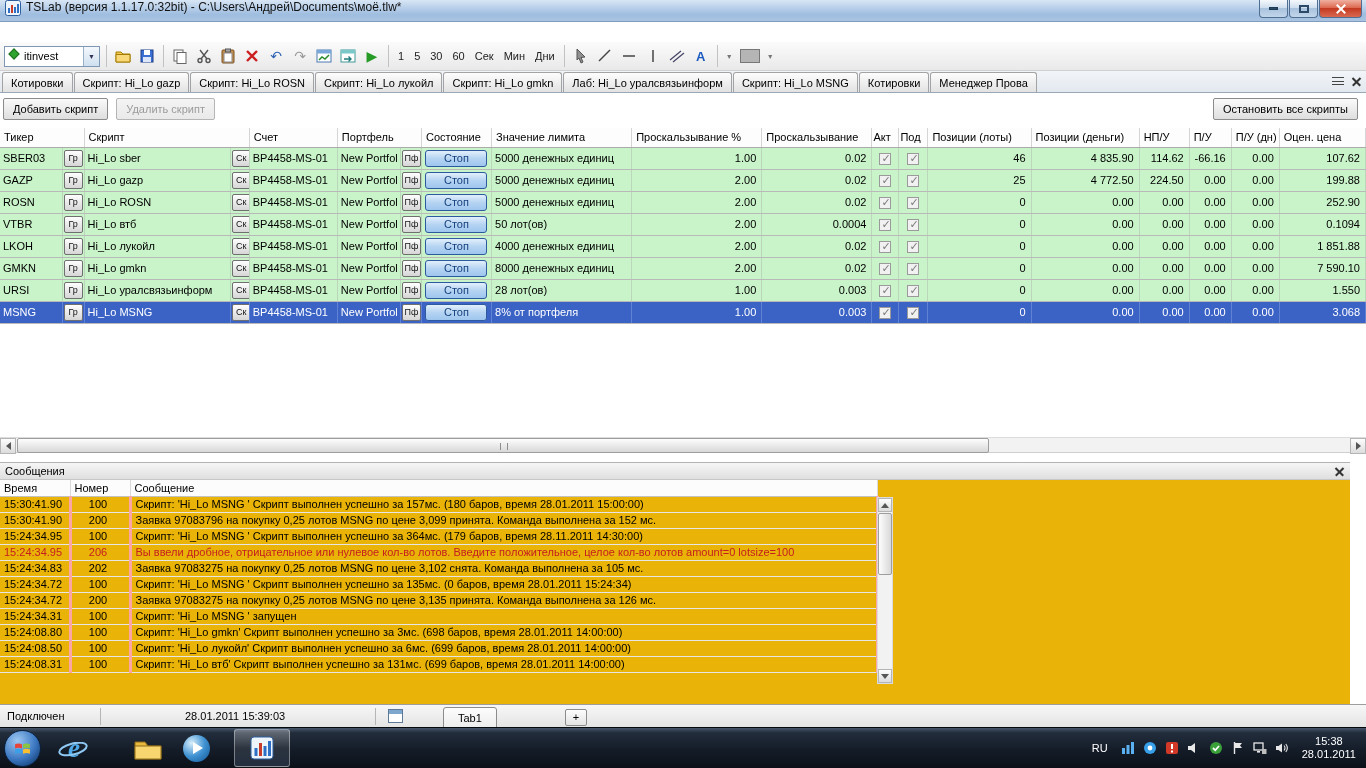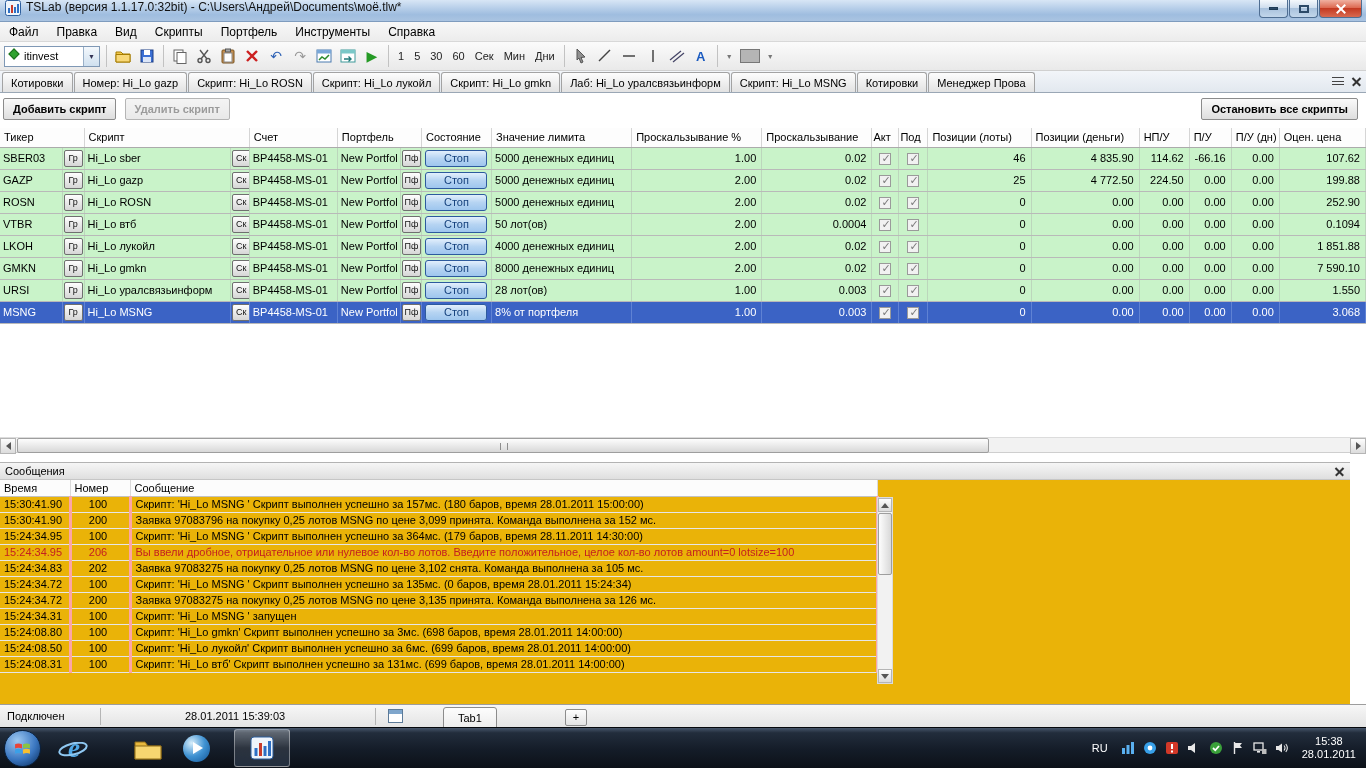--- a/index.html
+++ b/index.html
@@ -69,21 +69,21 @@
   .tab-menu i { height:1px; background:#444; }
   .xcross { position:relative; width:11px; height:11px; }
   .xcross i { position:absolute; left:0; top:5px; width:11px; height:1.6px; background:#333; }
   .xcross i:first-child { transform:rotate(45deg); }
   .xcross i:last-child { transform:rotate(-45deg); }
 
   
   .content { position:absolute; top:93px; left:0; right:0; height:369px; background:#fff; }
   .actions { position:absolute; top:5px; left:3px; right:3px; height:24px; }
   .action-btn { height:22px; padding:0 9px; font-size:11px; border:1px solid #8b8b8b; border-radius:2px;
-    background:linear-gradient(#fafafa,#dedede); margin-right:5px;font-weight:bold; }
+    background:linear-gradient(#fafafa,#dedede); margin-right:5px; }
   .action-btn.disabled { color:#9b9b9b; border-color:#b5b5b5; background:linear-gradient(#f4f4f4,#e9e9e9); }
   .action-btn.right { position:absolute; right:0; top:0; }
 
   table.scripts { position:absolute; top:35px; left:0; width:1366px; border-collapse:collapse; table-layout:fixed; font-size:11px; }
   table.scripts th { height:19px; font-weight:normal; text-align:left; padding:0 4px;
     background:#fdfdfd; border-right:1px solid #d5d5d5; border-bottom:1px solid #ababab;
     white-space:nowrap; overflow:hidden; }
   table.scripts th.chk { padding:0 1px; }
   table.scripts td { height:22px; padding:0 3px; border-right:1px solid #bcd6bc; border-bottom:1px solid #b9b9b9;
     background:#c9f3c9; white-space:nowrap; overflow:hidden; }
@@ -193,30 +193,20 @@
         </div>
       <div class="winbtn close">
           <span class="glyph-close">
             <i></i>
             <i></i>
           </span>
         </div>
     </div>
   </div>
 
-  <div class="menubar">
-
-  <span class="menu-item">Файл</span>
-      <span class="menu-item">Правка</span>
-      <span class="menu-item">Вид</span>
-      <span class="menu-item">Скрипты</span>
-      <span class="menu-item">Портфель</span>
-      <span class="menu-item">Инструменты</span>
-      <span class="menu-item">Справка</span>
-    </div>
 
   <div class="toolbar">
     <div class="combo">
       <span class="combo-body">
           <span class="diamond"></span>
           <span>itinvest</span>
         </span>
       <span class="combo-arrow">▼</span>
     </div>
     <div class="tsep"></div>
@@ -332,21 +322,21 @@
     <span class="mini-arrow">▼</span>
   </div>
 
   <div class="tabbar">
     <div class="tabs">
 
     <div class="tab">
           <span class="tab-label">Котировки</span>
         </div>
         <div class="tab">
-          <span class="tab-label">Номер: Hi_Lo gazp</span>
+          <span class="tab-label">Скрипт: Hi_Lo gazp</span>
         </div>
         <div class="tab">
           <span class="tab-label">Скрипт: Hi_Lo ROSN</span>
         </div>
         <div class="tab">
           <span class="tab-label">Скрипт: Hi_Lo лукойл</span>
         </div>
         <div class="tab">
           <span class="tab-label">Скрипт: Hi_Lo gmkn</span>
         </div>

